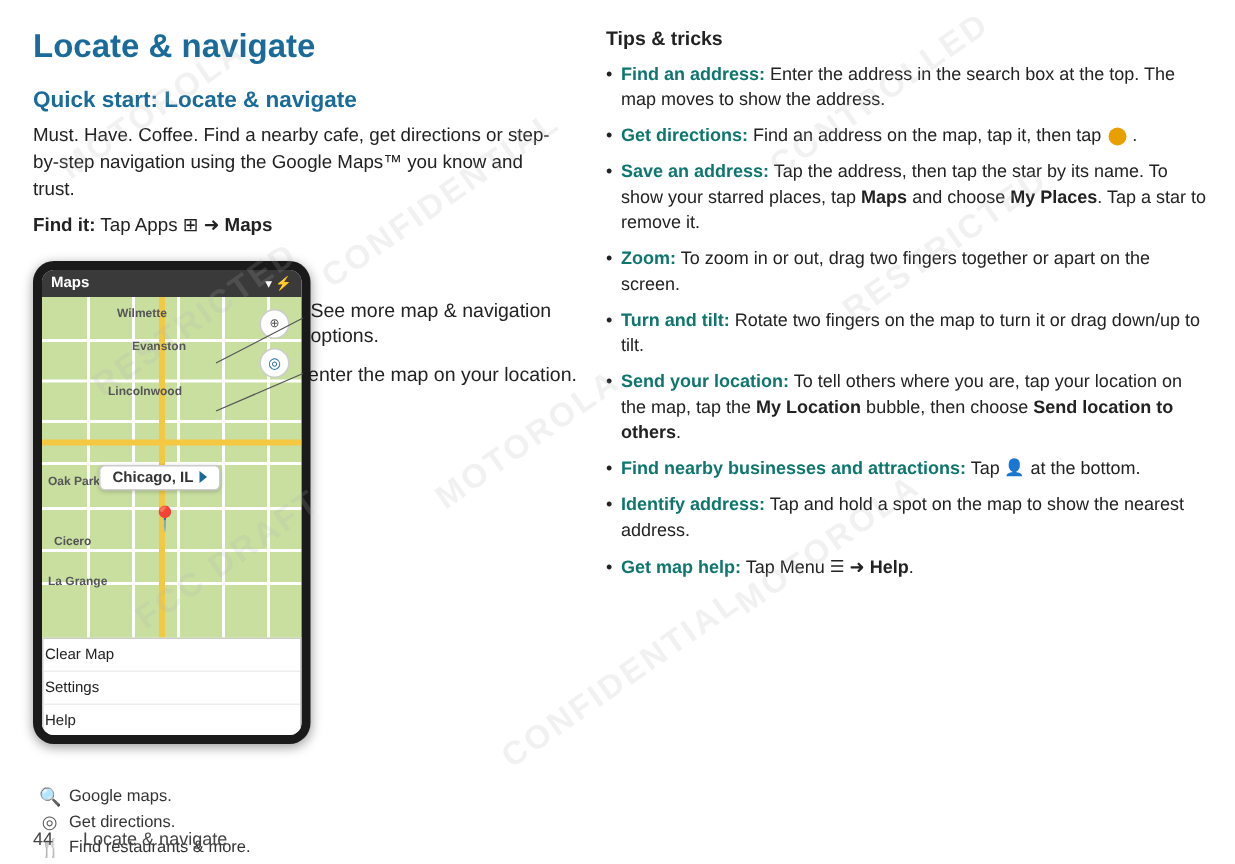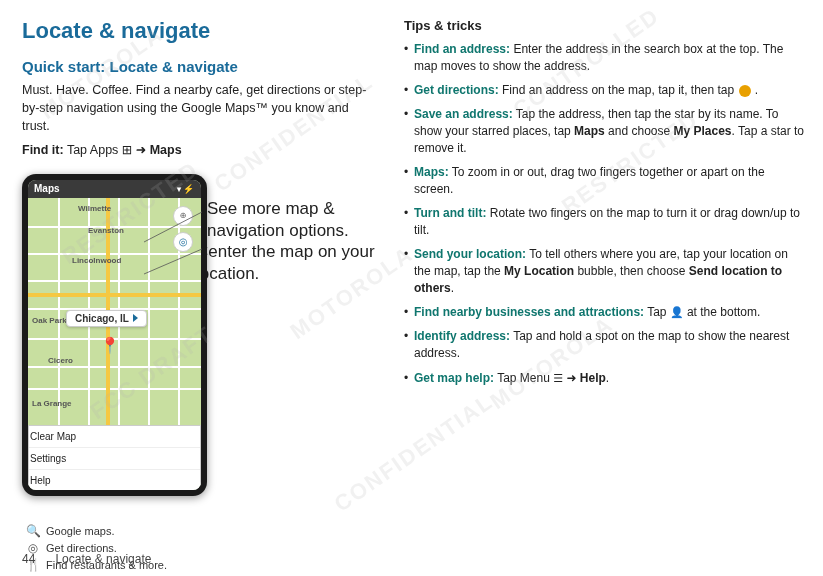--- a/index.html
+++ b/index.html
@@ -198,21 +198,21 @@
       font-size: 10px;
       color: #222;
     }
     .context-menu-item {
       padding: 5px 1px;
       border-bottom: 1px solid #eee;
     }
     .context-menu-item:last-child { border-bottom: none; }
     .callout-text {
       position: absolute;
-      font-size: 17px;
+      font-size: 13px;
       color: #222;
       line-height: 1.35;
     }
 
     
     .menu-list {
       margin-top: 10px;
       padding-left: 4px;
     }
     .menu-list-item {
@@ -360,22 +360,22 @@
           <div class="street-v" style="left:90px;"></div>
           <div class="street-v" style="left:120px;"></div>
           <div class="street-v" style="left:150px;"></div>
           <div class="street-h-lg" style="top:95px;"></div>
           <div class="street-v-lg" style="left:78px;"></div>
 
           <div class="map-label" style="left:50px;top:6px;">Wilmette</div>
           <div class="map-label" style="left:60px;top:28px;">Evanston</div>
           <div class="map-label" style="left:44px;top:58px;">Lincolnwood</div>
           <div class="map-label" style="left:4px;top:118px;">Oak Park</div>
-          <div class="map-label" style="left:20px;top:158px;">Cicero</div>
-          <div class="map-label" style="left:4px;top:201px;">La Grange</div>
+          <div class="map-label" style="left:8px;top:158px;">Cicero</div>
+          <div class="map-label" style="left:4px;top:185px;">La Grange</div>
 
           <div class="chicago-bubble">
             <span>Chicago, IL</span>
             <span class="chicago-bubble-arrow"></span>
           </div>
 
           <div class="map-pin">📍</div>
 
           <div class="compass-btn">⊕</div>
 
@@ -433,21 +433,21 @@
       <span class="tip-nav-icon"></span>
       <span>.</span>
     </li>
 
     <li>
       <span class="tip-bold">Save an address:</span>
       <span> Tap the address, then tap the star by its name. To show your starred places, tap <b>Maps</b> and choose <b>My Places</b>. Tap a star to remove it.</span>
     </li>
 
     <li>
-      <span class="tip-bold">Maps:</span>
+      <span class="tip-bold">Zoom:</span>
       <span> To zoom in or out, drag two fingers together or apart on the screen.</span>
     </li>
 
     <li>
       <span class="tip-bold">Turn and tilt:</span>
       <span> Rotate two fingers on the map to turn it or drag down/up to tilt.</span>
     </li>
 
     <li>
       <span class="tip-bold">Send your location:</span>

